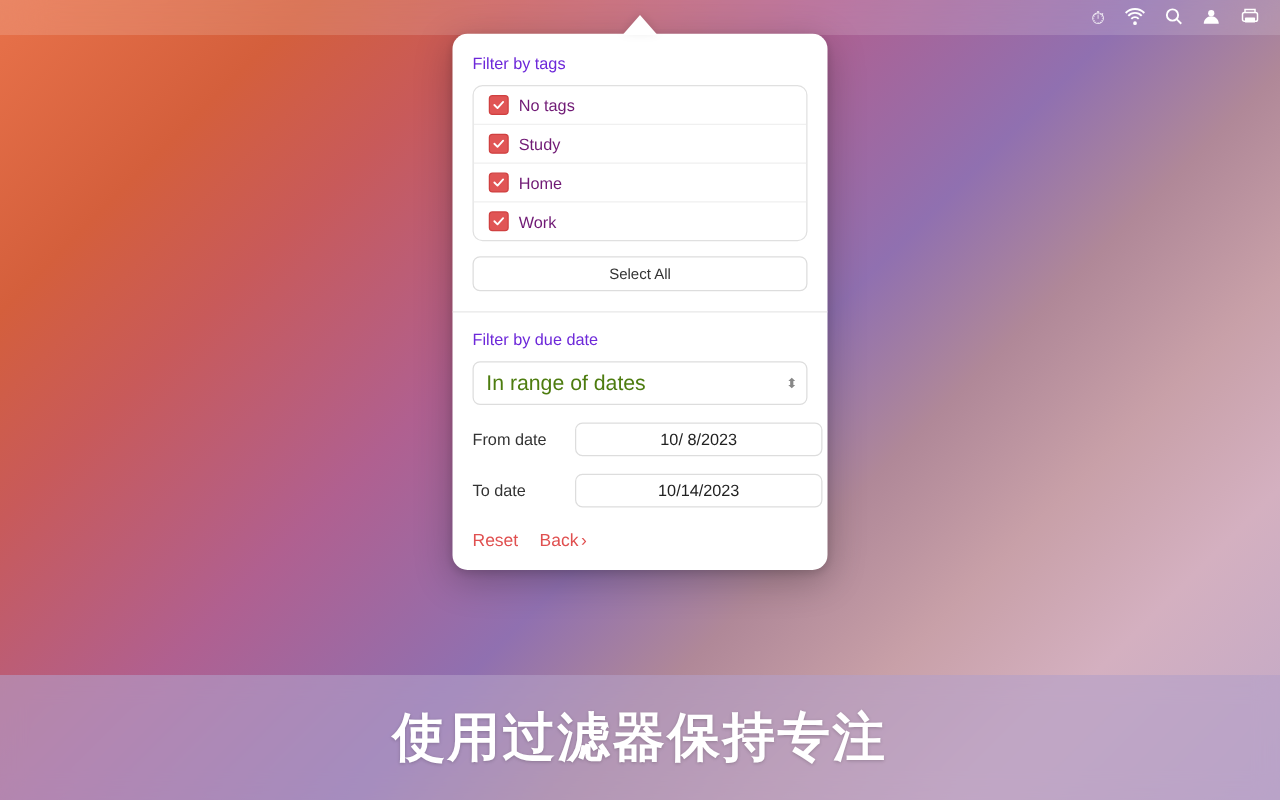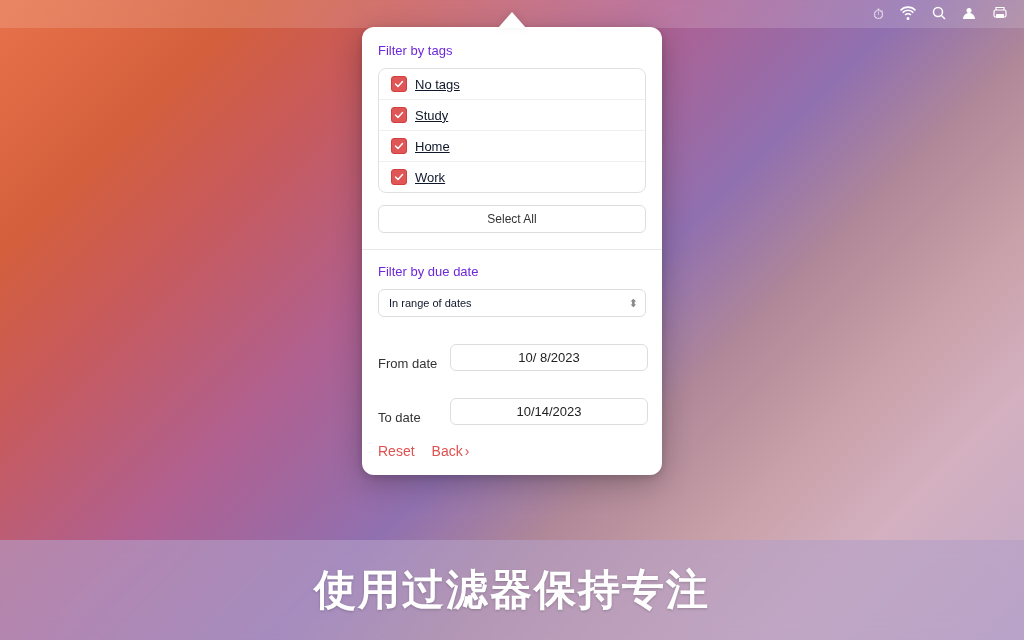--- a/index.html
+++ b/index.html
@@ -145,22 +145,21 @@
       flex-shrink: 0;
     }
 
     .tag-checkbox svg {
       width: 10px;
       height: 10px;
     }
 
     .tag-label {
       font-size: 13px;
-      color: #0f172a;
-      text-decoration: underline;
+      color: #701a75;
     }
 
     
     .tag-buttons {
       display: flex;
       gap: 8px;
       margin-bottom: 16px;
     }
 
     .tag-btn {
@@ -191,43 +190,43 @@
       position: relative;
       margin-top: 8px;
     }
 
     .date-select {
       width: 100%;
       padding: 7px 28px 7px 10px;
       border: 1px solid #ddd;
       border-radius: 6px;
       background: white;
-      font-size: 11px;
-      color: #0f172a;
+      font-size: 17px;
+      color: #4d7c0f;
       appearance: none;
       -webkit-appearance: none;
       cursor: pointer;
     }
 
     .select-arrow {
       position: absolute;
       right: 8px;
       top: 50%;
       transform: translateY(-50%);
       pointer-events: none;
       color: #888;
       font-size: 11px;
     }
 
     
     .date-field {
       display: flex;
-      align-items: flex-end;
-      margin-top: 27px;
-      gap: 2px;
+      align-items: center;
+      margin-top: 14px;
+      gap: 12px;
     }
 
     .date-field-label {
       font-size: 13px;
       color: #333;
       width: 70px;
       flex-shrink: 0;
     }
 
     .date-input {

